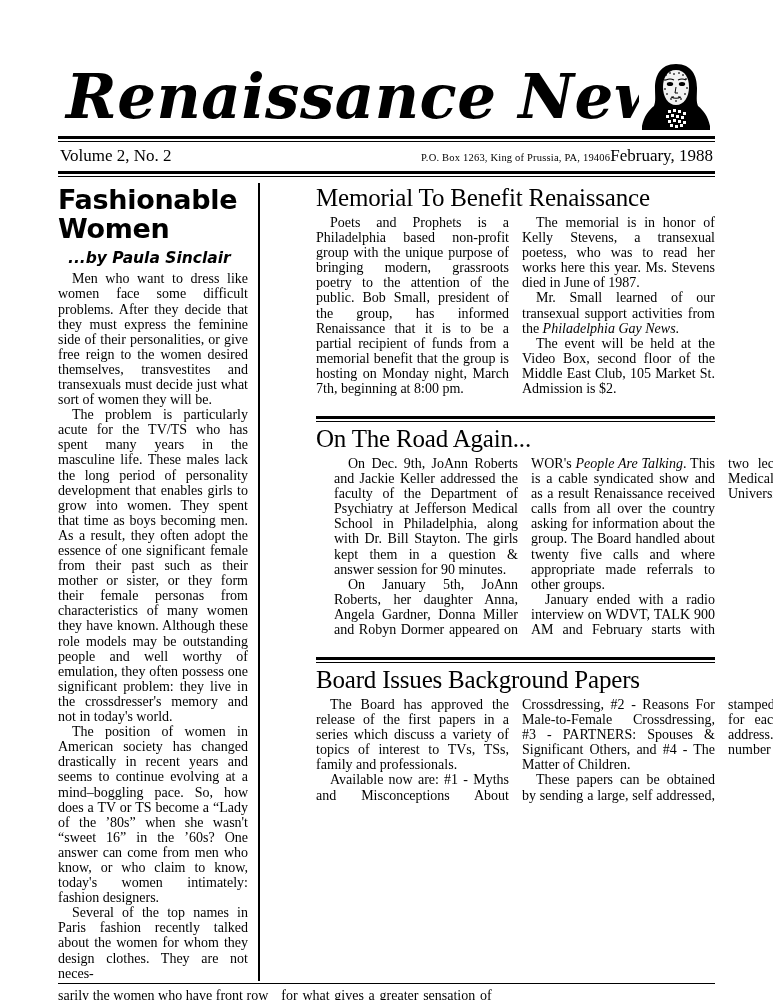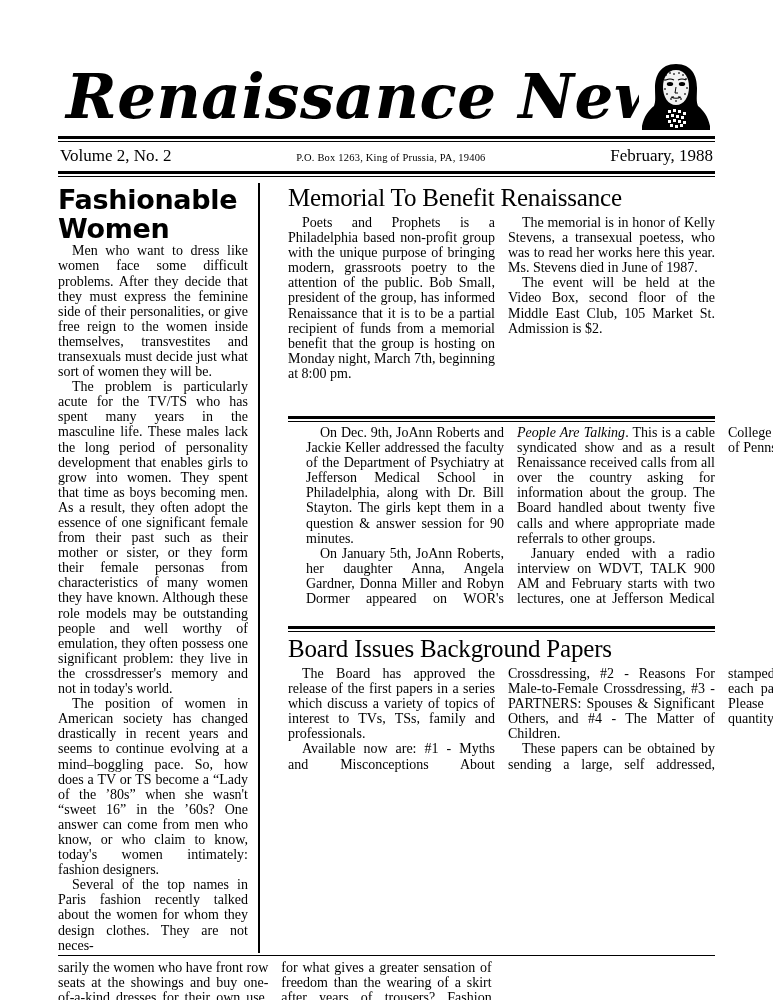--- a/index.html
+++ b/index.html
@@ -58,28 +58,29 @@
     justify-content: space-between;
     font-size: 17px;
     padding: 4px 2px 5px 2px;
   }
   .folio .vol { white-space: nowrap; text-align: center; }
   .folio .addr {
     font-size: 10.5px;
     letter-spacing: 0.2px;
     white-space: nowrap;
     flex: 1;
-    text-align: center;
+    text-align: right;
   }
   .folio .date { white-space: nowrap; }
 
   
   .body-area {
     display: flex;
     margin-top: 6px;
+    gap: 28px;
   }
   .left-col {
     width: 202px;
     flex: 0 0 202px;
     padding-right: 10px;
     box-sizing: border-box;
     border-right: 2px solid #000;
   }
   .right-col {
     flex: 1;
@@ -223,46 +224,49 @@
   <div class="dbl-rule">
     <div class="r1"></div>
       <div class="gap"></div>
       <div class="r2"></div>
   </div>
 
   <div class="body-area">
 
     <div class="left-col">
       <h1 class="feature-head">Fashionable Women</h1>
+      <div class="byline">...by Paula Sinclair</div>
       <div class="txt">
-        <p>Men who want to dress like women face some difficult problems. After they decide that they must express the feminine side of their personalities, or give free reign to the women inside themselves, transvestites and transexuals must decide just what sort of women they will be.</p>
+        <p>Men who want to dress like women face some difficult problems. After they decide that they must express the feminine side of their personalities, or give free reign to the women desired themselves, transvestites and transexuals must decide just what sort of women they will be.</p>
         <p>The problem is particularly acute for the TV/TS who has spent many years in the masculine life. These males lack the long period of personality development that enables girls to grow into women. They spent that time as boys becoming men. As a result, they often adopt the essence of one significant female from their past such as their mother or sister, or they form their female personas from characteristics of many women they have known. Although these role models may be outstanding people and well worthy of emulation, they often possess one significant problem: they live in the crossdresser's memory and not in today's world.</p>
         <p>The position of women in American society has changed drastically in recent years and seems to continue evolving at a mind–boggling pace. So, how does a TV or TS become a “Lady of the ’80s” when she wasn't “sweet 16” in the ’60s? One answer can come from men who know, or who claim to know, today's women intimately: fashion designers.</p>
         <p>Several of the top names in Paris fashion recently talked about the women for whom they design clothes. They are not neces-</p>
       </div>
     </div>
 
     <div class="right-col">
 
       <div class="sec-block">
         <h2 class="sec-head">Memorial To Benefit Renaissance</h2>
         <div class="txt two-col" style="height:196px;">
           <p>Poets and Prophets is a Philadelphia based non-profit group with the unique purpose of bringing modern, grassroots poetry to the attention of the public. Bob Small, president of the group, has informed Renaissance that it is to be a partial recipient of funds from a memorial benefit that the group is hosting on Monday night, March 7th, beginning at 8:00 pm.</p>
           <p>The memorial is in honor of Kelly Stevens, a transexual poetess, who was to read her works here this year. Ms. Stevens died in June of 1987.</p>
+          <p>Mr. Small learned of our transexual support activities from the <em>Philadelphia Gay News</em>.</p>
           <p>The event will be held at the Video Box, second floor of the Middle East Club, 105 Market St. Admission is $2.</p>
         </div>
       </div>
 
       <div class="dbl-rule sec-rule">
         <div class="r1"></div>
           <div class="gap"></div>
           <div class="r2"></div>
       </div>
 
       <div class="sec-block">
+        <h2 class="sec-head">On The Road Again...</h2>
         <div class="txt two-col" style="height:196px;margin-left:18px;">
           <p>On Dec. 9th, JoAnn Roberts and Jackie Keller addressed the faculty of the Department of Psychiatry at Jefferson Medical School in Philadelphia, along with Dr. Bill Stayton. The girls kept them in a question &amp; answer session for 90 minutes.</p>
           <p>On January 5th, JoAnn Roberts, her daughter Anna, Angela Gardner, Donna Miller and Robyn Dormer appeared on WOR's <em>People Are Talking</em>. This is a cable syndicated show and as a result Renaissance received calls from all over the country asking for information about the group. The Board handled about twenty five calls and where appropriate made referrals to other groups.</p>
           <p>January ended with a radio interview on WDVT, TALK 900 AM and February starts with two lectures, one at Jefferson Medical College and one at the University of Pennsylvania.</p>
         </div>
       </div>
 
       <div class="dbl-rule sec-rule">
         <div class="r1"></div>
           <div class="gap"></div>

